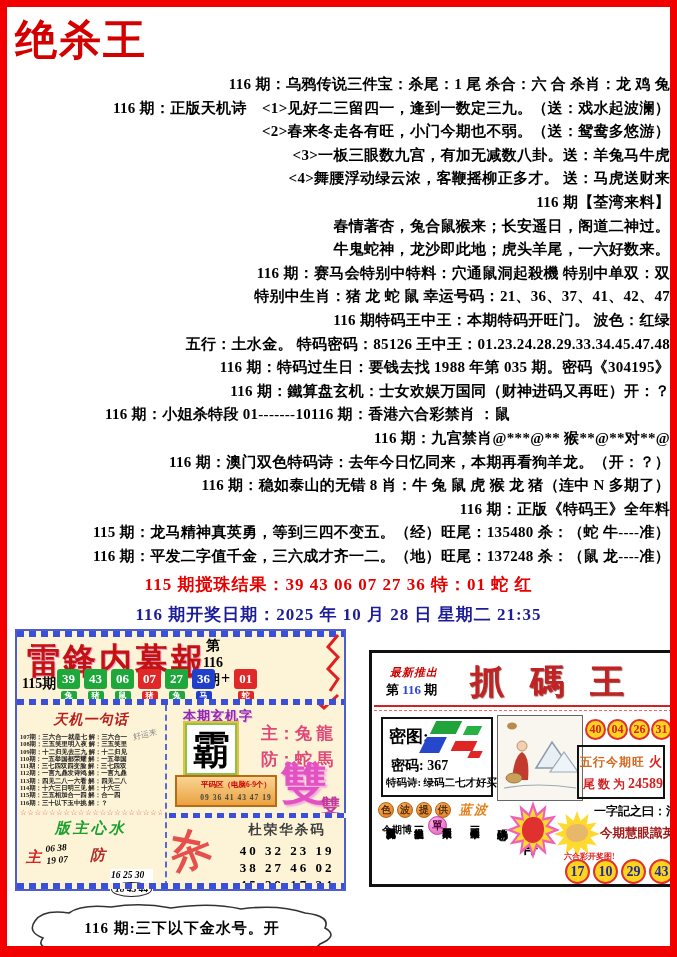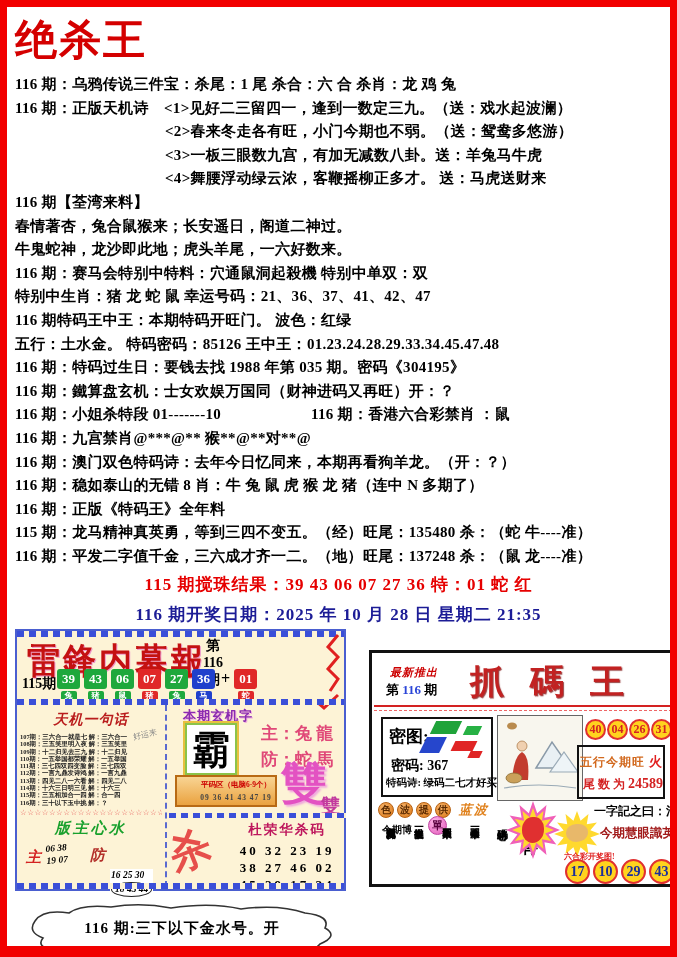--- a/index.html
+++ b/index.html
@@ -4,21 +4,21 @@
 <style>
   html,body{margin:0;padding:0;background:#fff;}
   .page{
     position:relative;width:677px;height:957px;box-sizing:border-box;
     border:7px solid #f20000;border-bottom-width:11px;background:#fff;overflow:hidden;
     font-family:"Liberation Serif","DejaVu Serif",serif;color:#000;
   }
   
   .main-title{margin:10px 0 10px 8px;font-size:42px;line-height:46px;font-weight:bold;color:#d40000;letter-spacing:2px;}
   .lines{margin:4px 0 0 8px;font-weight:bold;font-size:15px;}
-  .line{height:23.6px;line-height:23.6px;white-space:nowrap;letter-spacing:.3px;}
+  .line{height:23.6px;line-height:23.6px;white-space:nowrap;letter-spacing:.3px;text-align:right;}
   .line.indent{padding-left:150px;}
   .line.split{display:flex;}
   .line.split .sp-left{width:296px;}
   .centerline{ text-align:center;font-weight:bold;white-space:nowrap;}
   .result-line{margin-top:5px;font-size:17px;color:#e60000;letter-spacing:1px;}
   .date-line{margin-top:7px;font-size:17px;color:#1c1c96;letter-spacing:1px;}
 
   
   .leifeng{position:absolute;left:8px;top:622px;width:331px;height:262px;background:#fdf3d6;
     border:2px solid #4a5ed0;box-sizing:border-box;}
@@ -63,21 +63,21 @@
   .pm-t{font-size:7.5px;color:#c00;font-weight:bold;margin-top:3px;white-space:nowrap;}
   .pm-n{font-size:7.5px;color:#444;font-weight:bold;margin-top:3px;letter-spacing:1px;white-space:nowrap;}
   .shuang-b{position:absolute;left:112px;top:56px;font-size:46px;font-weight:bold;color:#e352c2;
     text-shadow:2px 2px 2px #f0a8dd;line-height:1;}
   .shuang-s{position:absolute;left:152px;top:88px;font-size:19px;font-weight:bold;color:#c23a9e;}
   .lf-strip-r{position:absolute;left:0;right:0;top:108px;height:5px;
     background:repeating-linear-gradient(90deg,#3b4fd8 0 7px,#fdf3d6 7px 12px);}
   .sha-art{position:absolute;left:0px;top:118px;font-size:42px;font-weight:bold;color:#e23333;
     transform:rotate(-22deg);opacity:.85;}
   .shama-box{position:absolute;left:62px;top:116px;width:112px;text-align:center;}
-  .shama-t{color:#be185d;font-size:13.5px;font-weight:bold;letter-spacing:2px;white-space:nowrap;}
+  .shama-t{color:#404040;font-size:13.5px;font-weight:bold;letter-spacing:2px;white-space:nowrap;}
   .shama-r{font-size:13px;font-weight:bold;letter-spacing:3px;line-height:17px;margin-top:3px;white-space:nowrap;}
 
   
   .zhuama{position:absolute;left:362px;top:643px;width:308px;height:237px;border:3px solid #111;
     background:#fff;box-sizing:border-box;}
   .zm-new{position:absolute;left:18px;top:12px;color:#c00;font-size:11px;font-weight:bold;font-style:italic;letter-spacing:1px;}
   .zm-issue{position:absolute;left:14px;top:28px;font-size:13px;font-weight:bold;}
   .zm-issue .no{color:#2b46d8;}
   .zm-title{position:absolute;left:98px;top:6px;font-size:34px;font-weight:bold;color:#c22222;
     letter-spacing:26px;white-space:nowrap;text-shadow:1px 1px 1px #944;}

